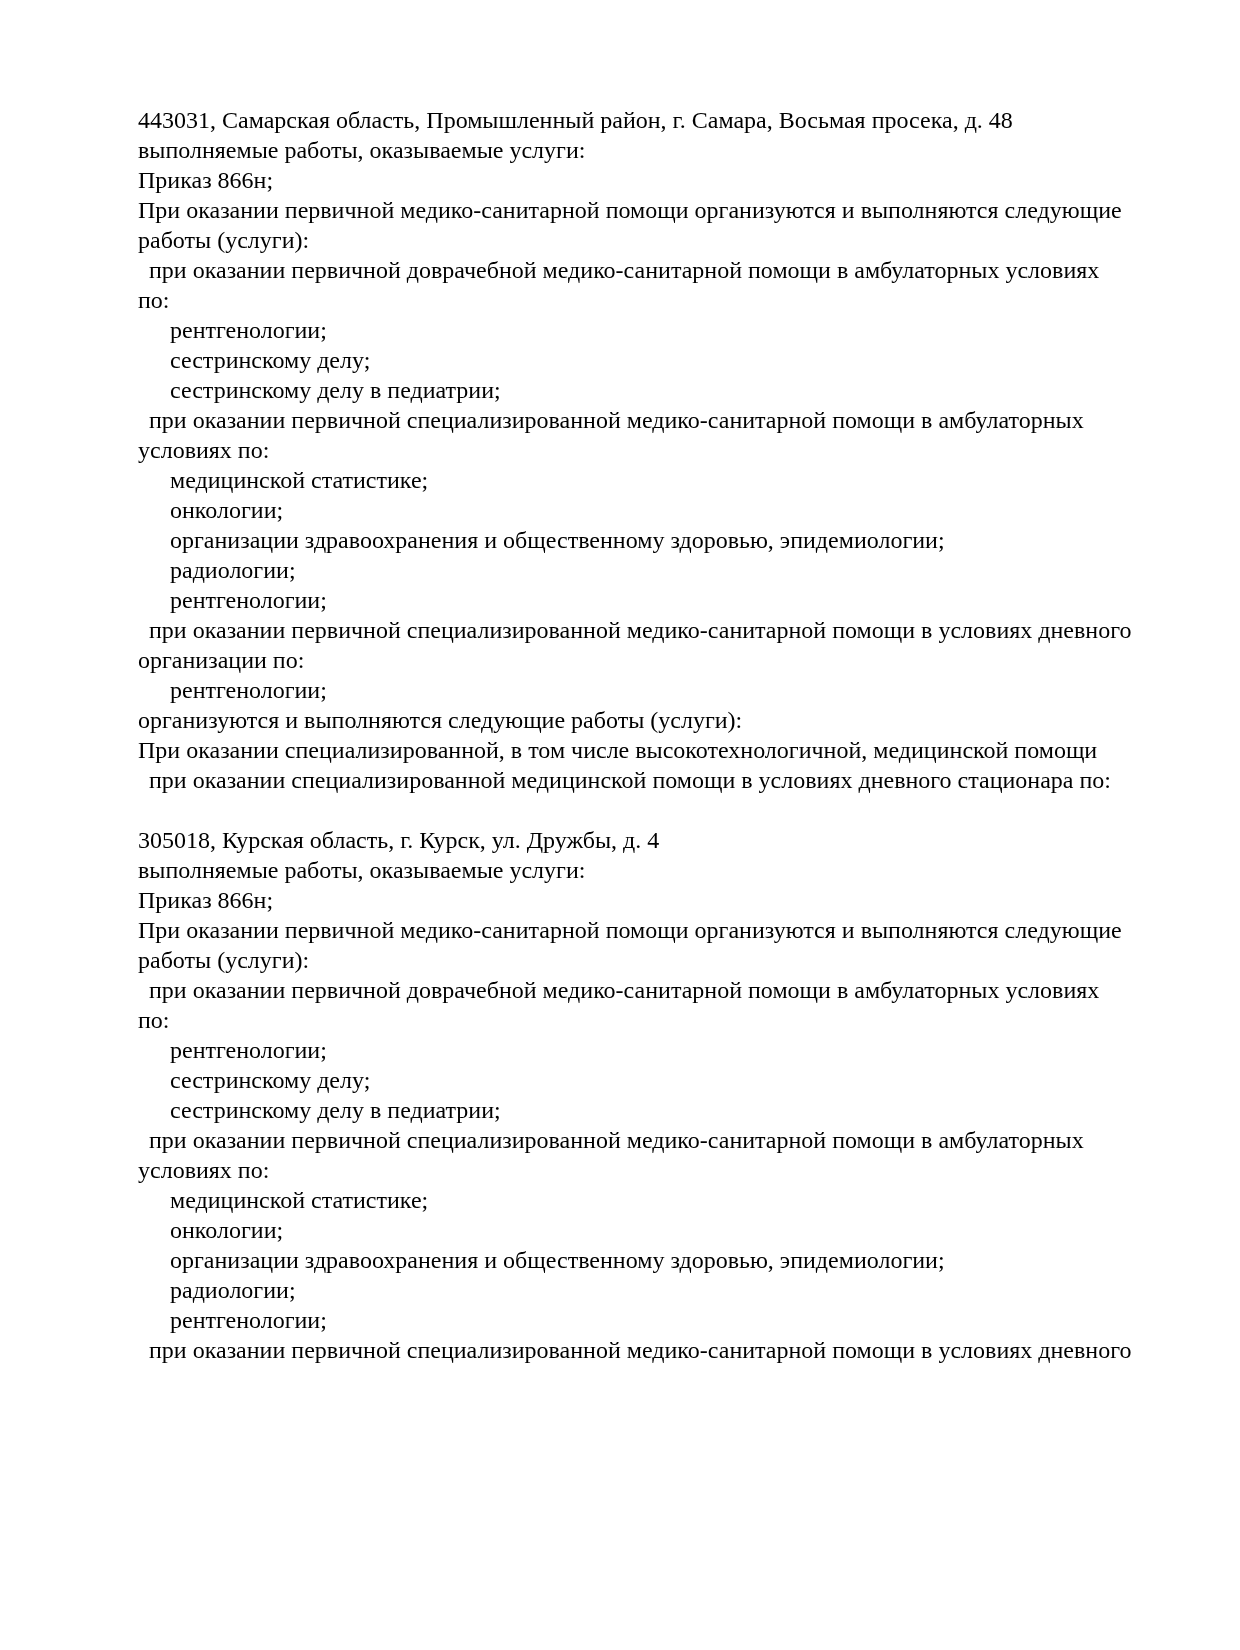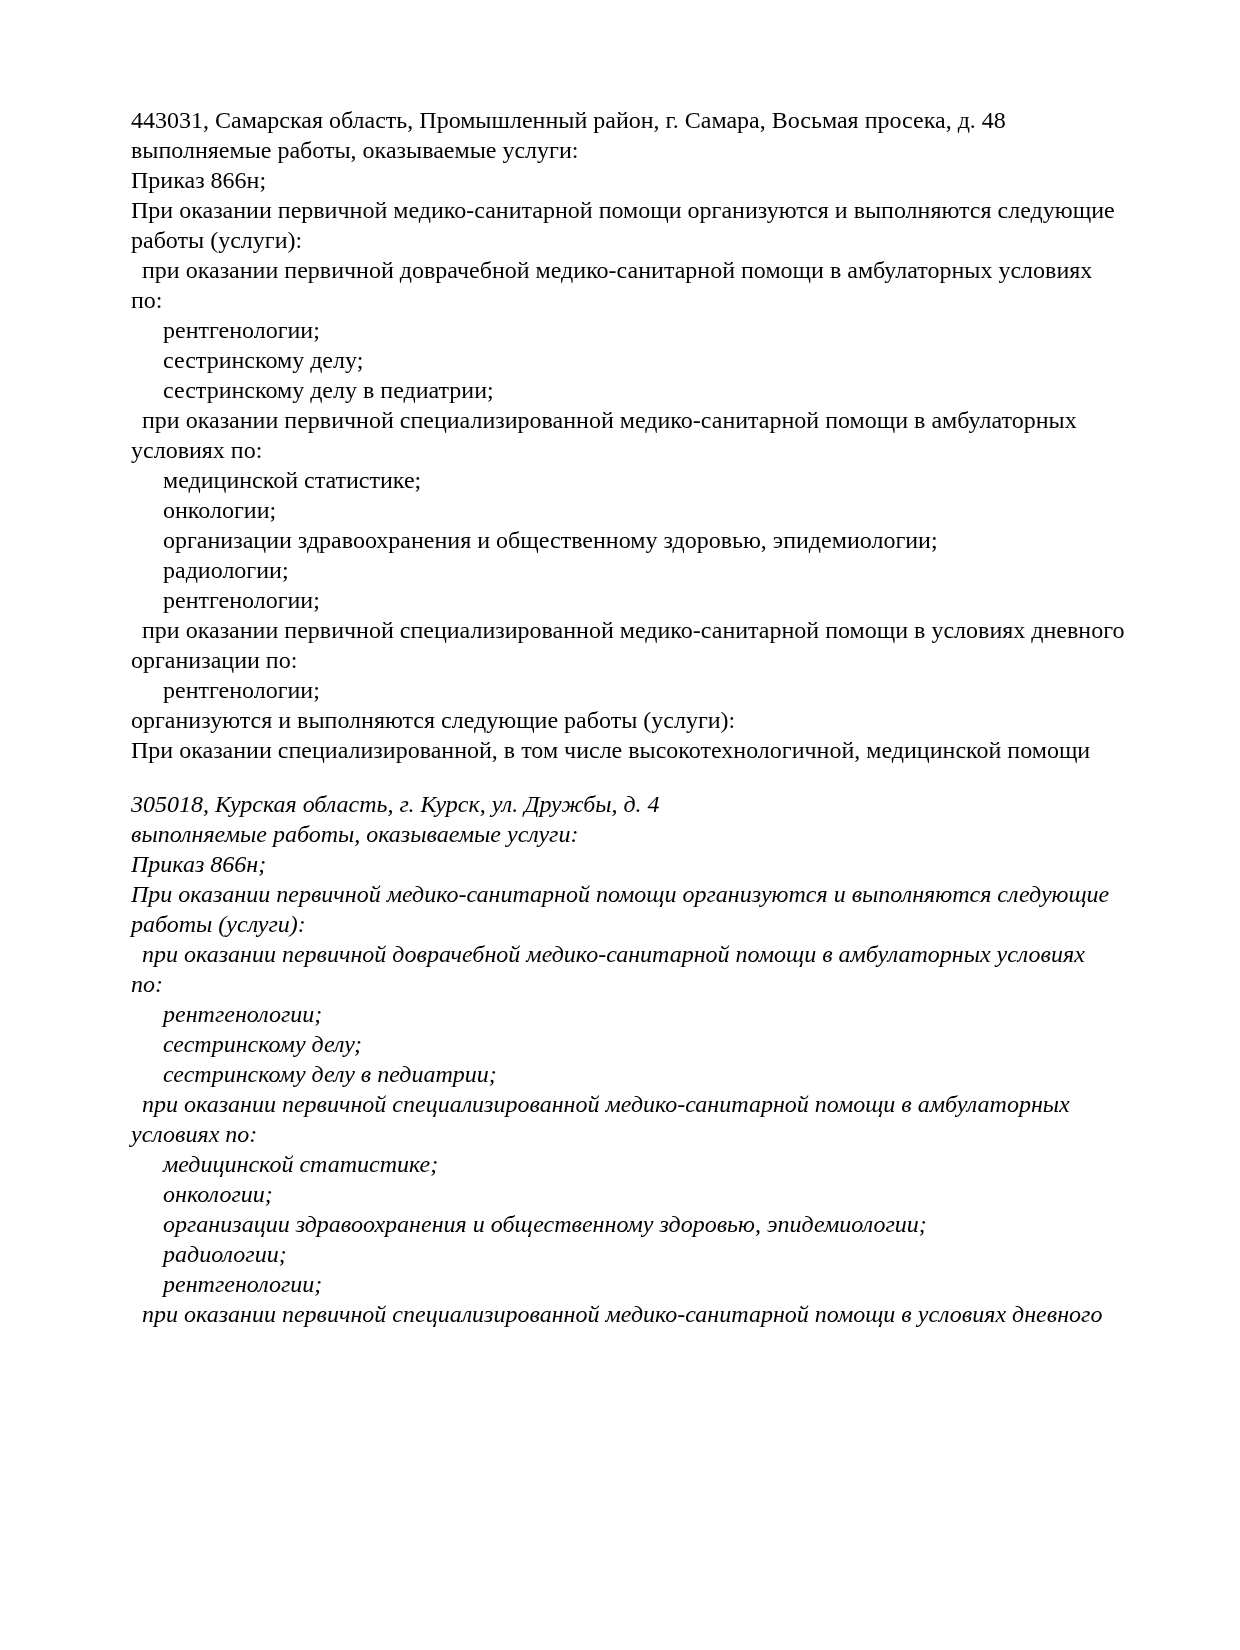--- a/index.html
+++ b/index.html
@@ -11,26 +11,26 @@
     position: relative;
     width: 1240px;
     height: 1650px;
     margin: 0 auto;
     background: #ffffff;
     overflow: hidden;
     color: #000000;
   }
   .content {
     position: absolute;
-    left: 131px;
+    left: 138px;
     top: 105px;
     width: 1075px;
   }
   .entry { display: block; }
-  .entry + .entry { margin-top: 24px; font-style: italic; }
+  .entry + .entry { margin-top: 30px; }
   .line {
     font-family: "Liberation Serif", "DejaVu Serif", serif;
     font-size: 24px;
     line-height: 30px;
     white-space: pre;
     color: #000000;
   }
   .ind-0 { padding-left: 0; }
   .ind-1 { padding-left: 11px; }
   .ind-2 { padding-left: 32px; }
@@ -56,20 +56,21 @@
         <div class="line ind-2">медицинской статистике;</div>
         <div class="line ind-2">онкологии;</div>
         <div class="line ind-2">организации здравоохранения и общественному здоровью, эпидемиологии;</div>
         <div class="line ind-2">радиологии;</div>
         <div class="line ind-2">рентгенологии;</div>
         <div class="line ind-1">при оказании первичной специализированной медико-санитарной помощи в условиях дневного</div>
         <div class="line ind-0">организации по:</div>
         <div class="line ind-2">рентгенологии;</div>
         <div class="line ind-0">организуются и выполняются следующие работы (услуги):</div>
         <div class="line ind-0">При оказании специализированной, в том числе высокотехнологичной, медицинской помощи</div>
+        <div class="line ind-1">при оказании специализированной медицинской помощи в условиях дневного стационара по:</div>
       </section>
     <section class="entry">
         <div class="line ind-0">305018, Курская область, г. Курск, ул. Дружбы, д. 4</div>
         <div class="line ind-0">выполняемые работы, оказываемые услуги:</div>
         <div class="line ind-0">Приказ 866н;</div>
         <div class="line ind-0">При оказании первичной медико-санитарной помощи организуются и выполняются следующие</div>
         <div class="line ind-0">работы (услуги):</div>
         <div class="line ind-1">при оказании первичной доврачебной медико-санитарной помощи в амбулаторных условиях</div>
         <div class="line ind-0">по:</div>
         <div class="line ind-2">рентгенологии;</div>

